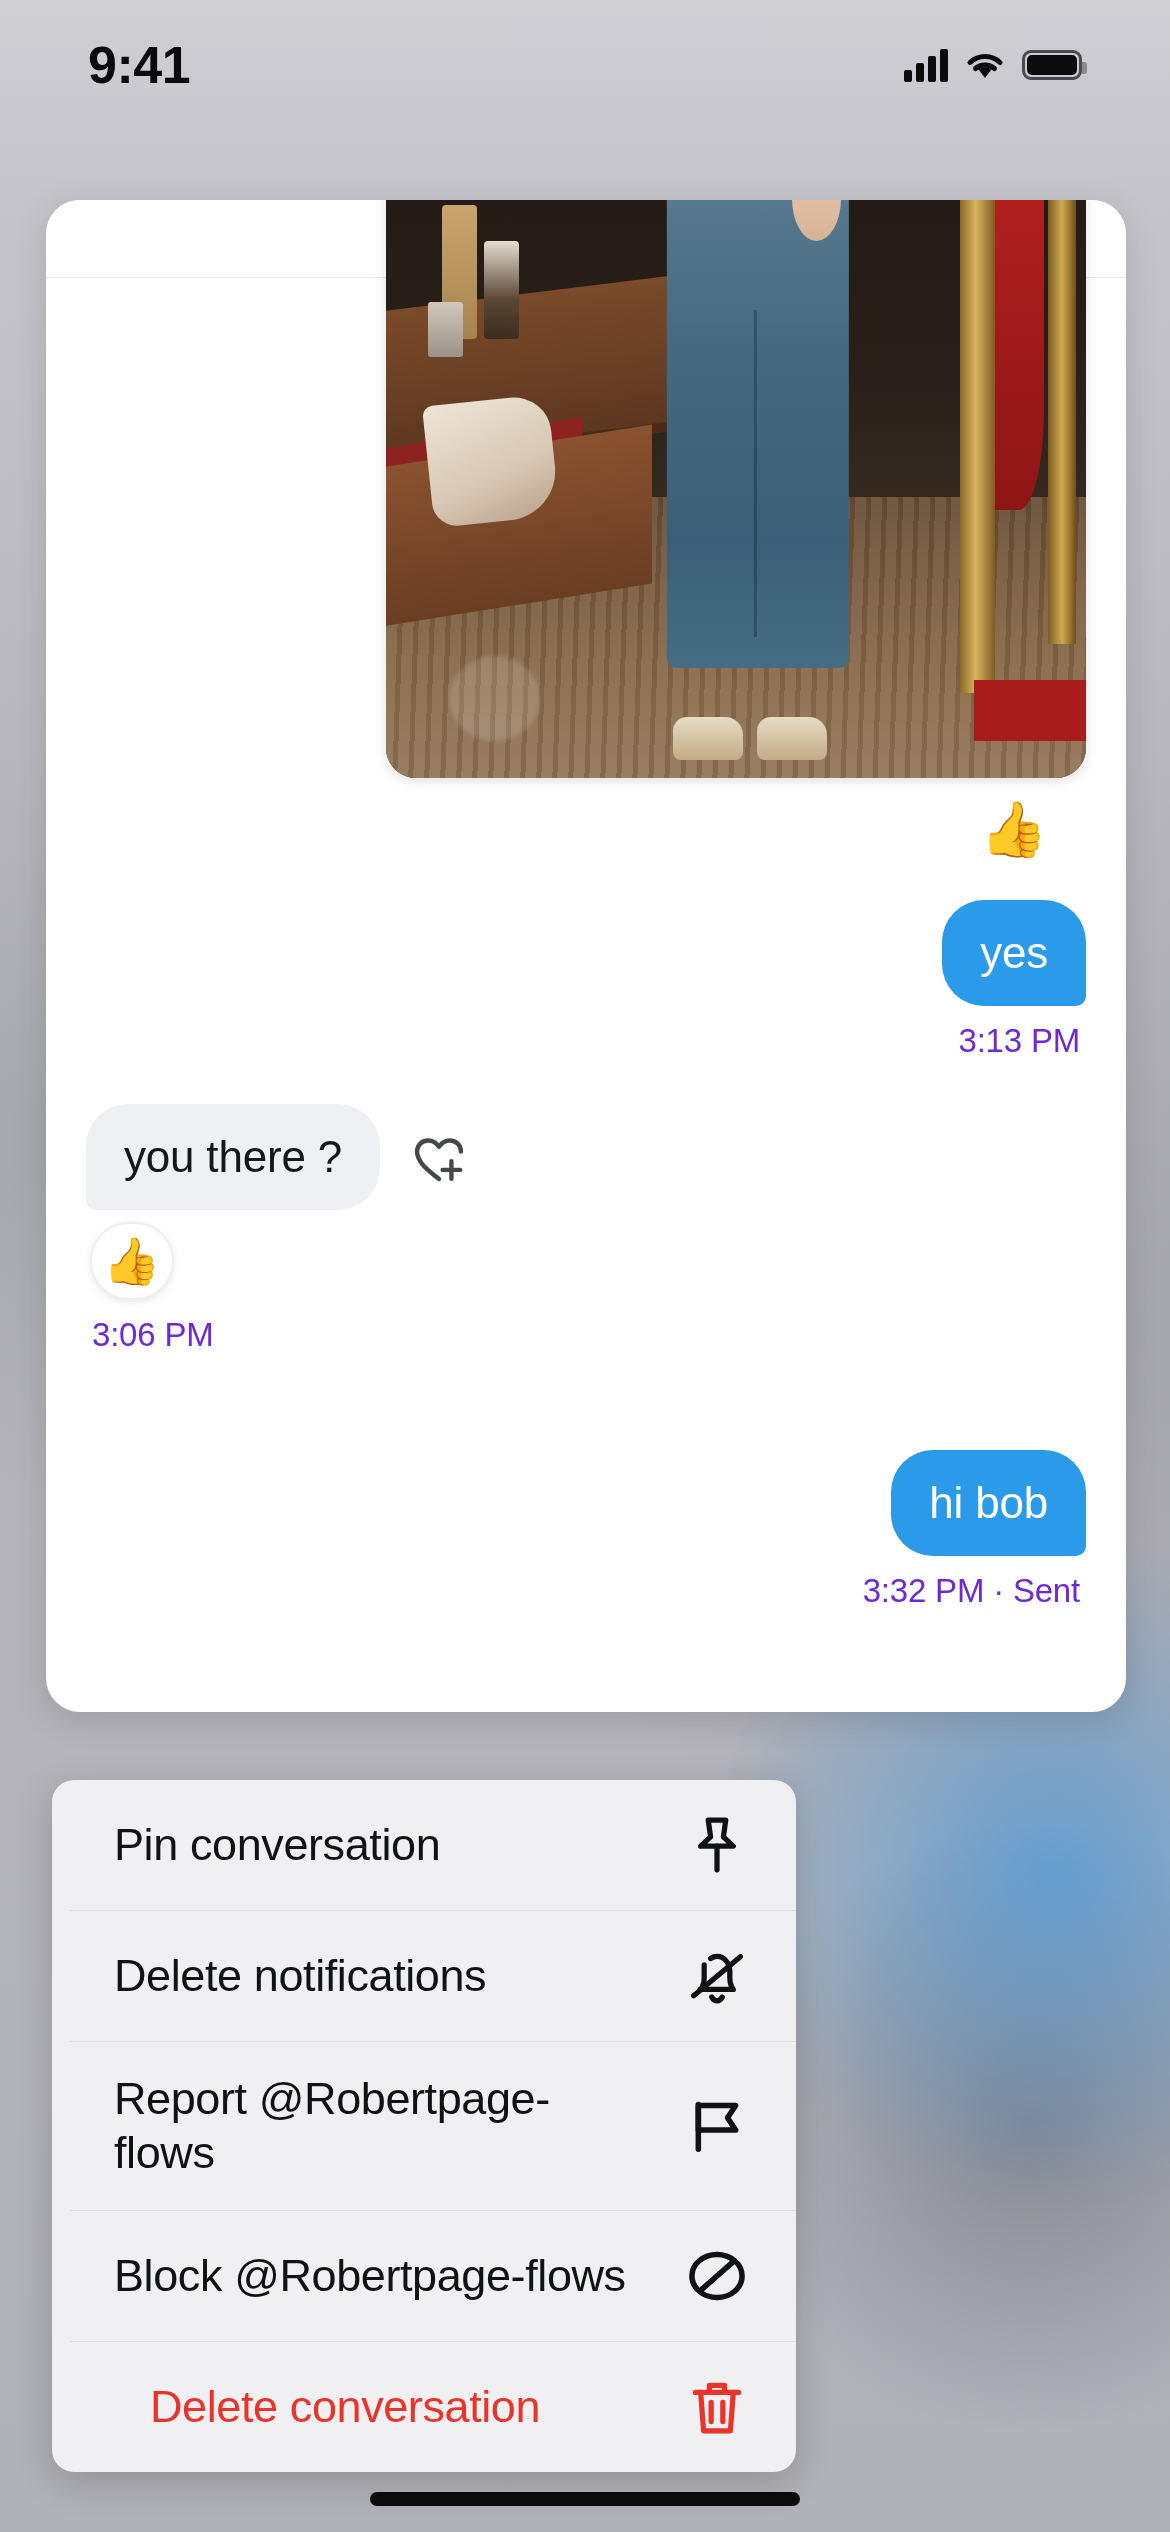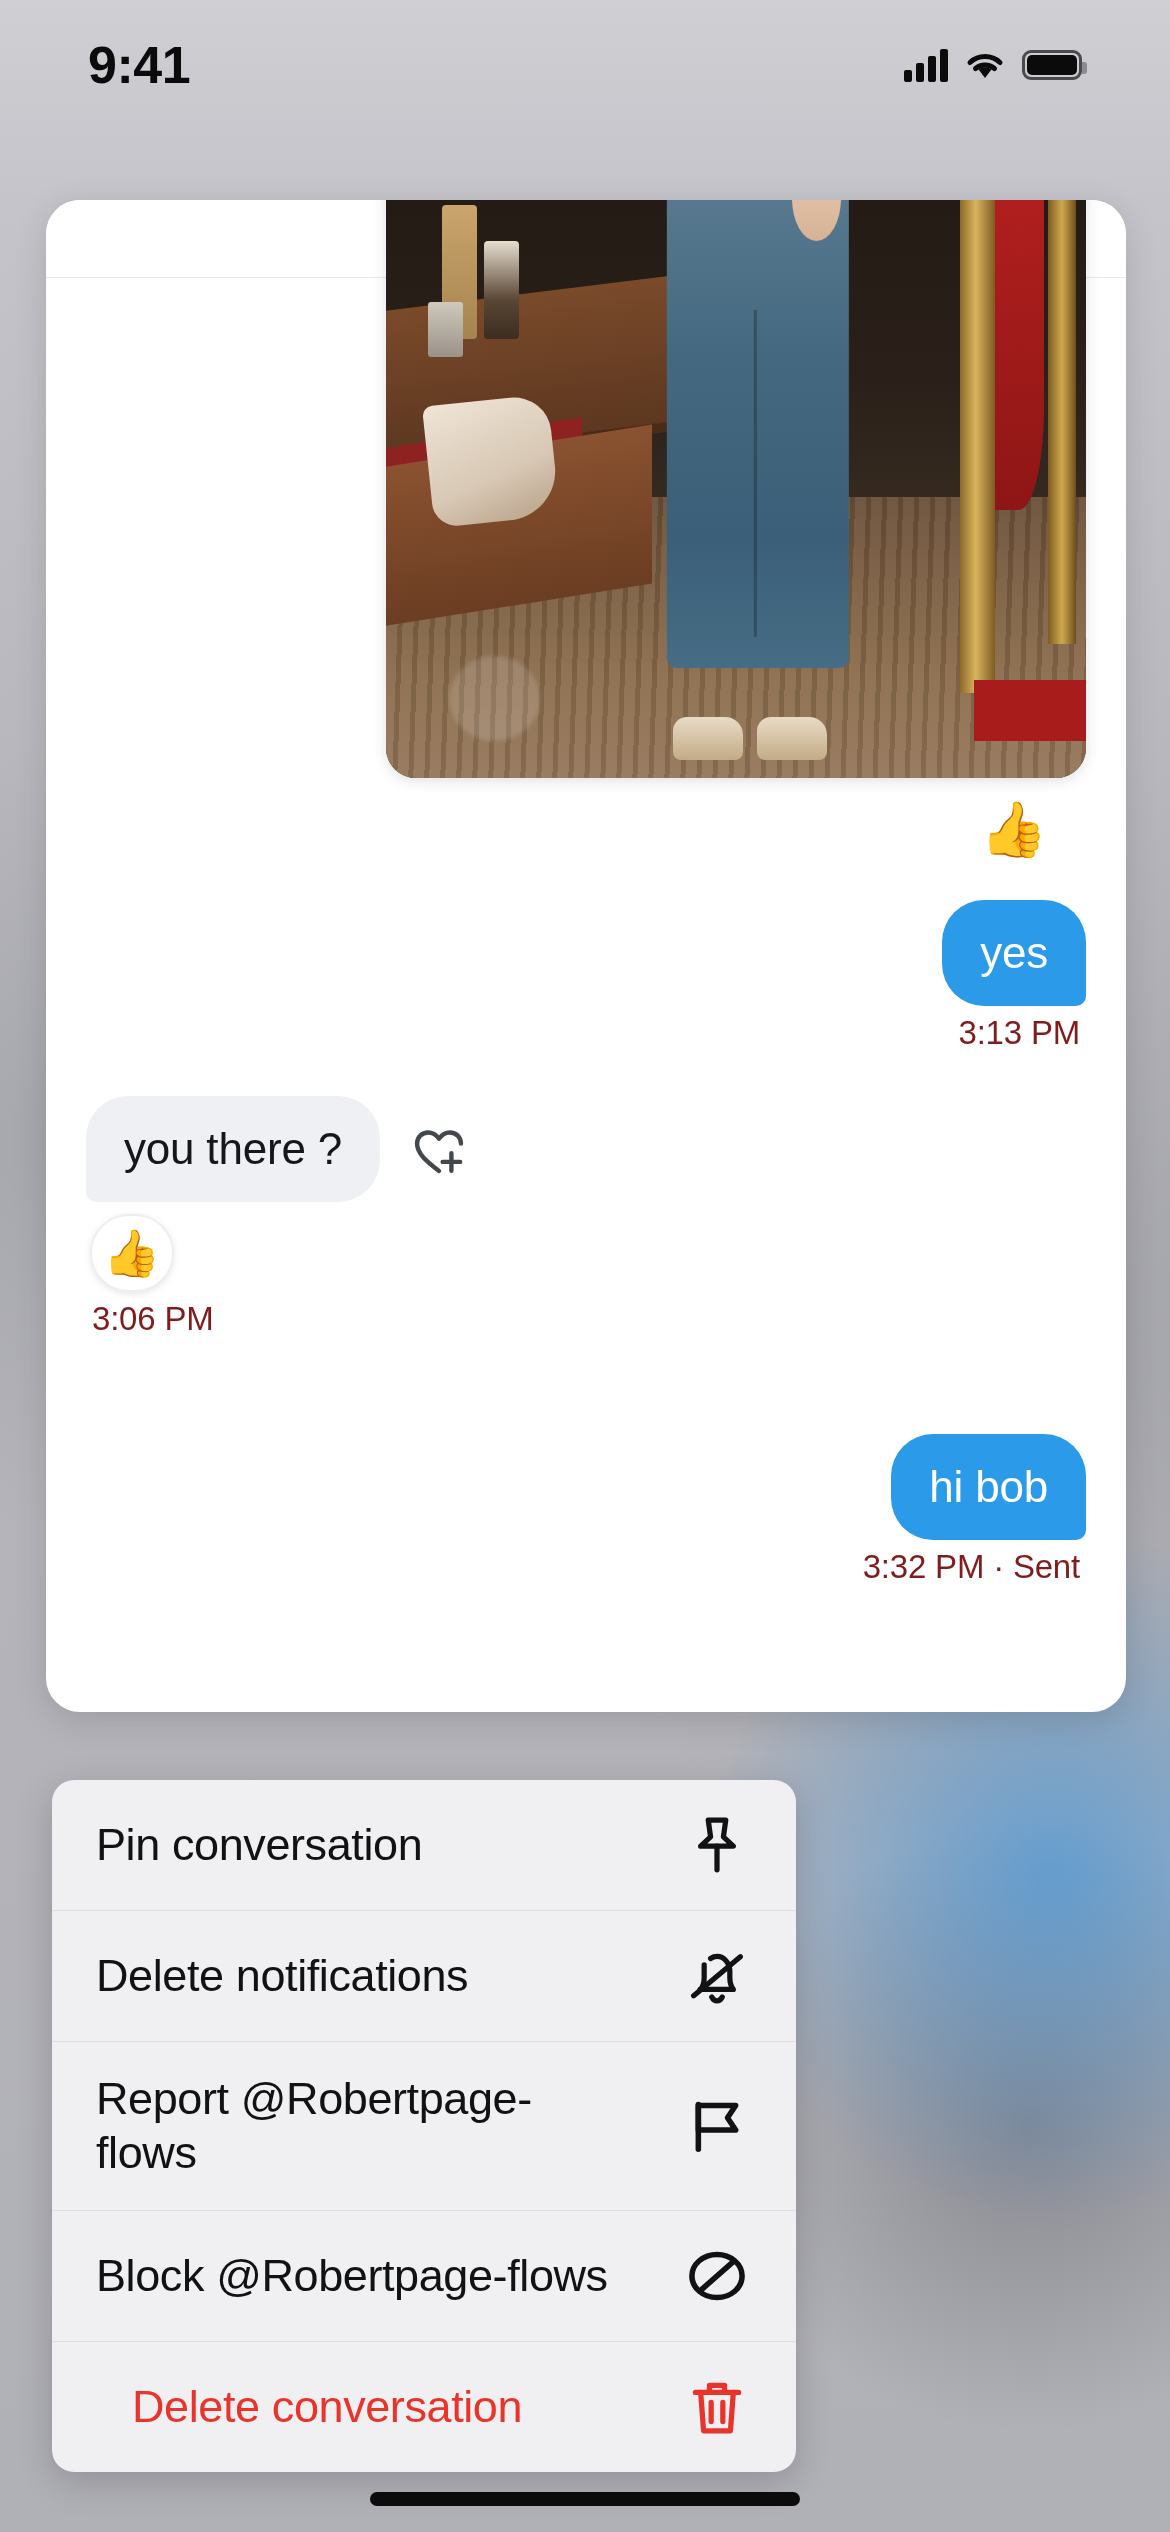--- a/index.html
+++ b/index.html
@@ -147,37 +147,38 @@
   .bubble {
     max-width:640px; padding:27px 38px; font-size:44px; line-height:1.18;
     letter-spacing:-0.2px;
   }
   .bubble.out { background:#2b9ae8; color:#ffffff; border-radius:42px 42px 10px 42px; }
   .bubble.in  { background:#eff0f3; color:#16171a; border-radius:42px 42px 42px 10px; }
 
   .heart-plus { width:62px; height:62px; color:#44484d; }
   .heart-plus svg { display:block; width:100%; height:100%; }
 
-  .meta { font-size:33px; color:#7f1d1d; letter-spacing:-0.2px; margin-top:8px; }
+  .meta { font-size:33px; color:#6d28d9; letter-spacing:-0.2px; margin-top:16px; }
   .meta.out { text-align:right; padding-right:6px; }
   .meta.in { text-align:left; padding-left:6px; }
 
   .reaction-pill {
     display:inline-flex; align-items:center; justify-content:center;
     width:84px; height:78px; background:#ffffff; border:2px solid #edeef1;
     border-radius:40px; box-shadow:0 2px 7px rgba(0,0,0,0.10);
     font-size:46px; margin-top:12px; margin-left:4px;
   }
 
   
   .menu-card {
     position:absolute; left:52px; top:1780px; width:744px;
     background:#f0f0f3; border-radius:22px; overflow:hidden;
     box-shadow:0 10px 36px rgba(0,0,0,0.18);
     z-index:5;
+    padding-left:18px;
   }
   .menu-item {
     display:flex; align-items:center; justify-content:space-between;
     padding:30px 44px; min-height:130px;
     border-bottom:1px solid #dedee2;
   }
   .menu-item:last-child { border-bottom:none; }
   .menu-label { font-size:45px; color:#111214; letter-spacing:-0.4px; line-height:1.2; max-width:530px; }
   .menu-item.danger .menu-label { color:#e8342b;margin-left:36px; }
   .menu-icon { width:70px; height:70px; flex:0 0 70px; color:#111214; }

